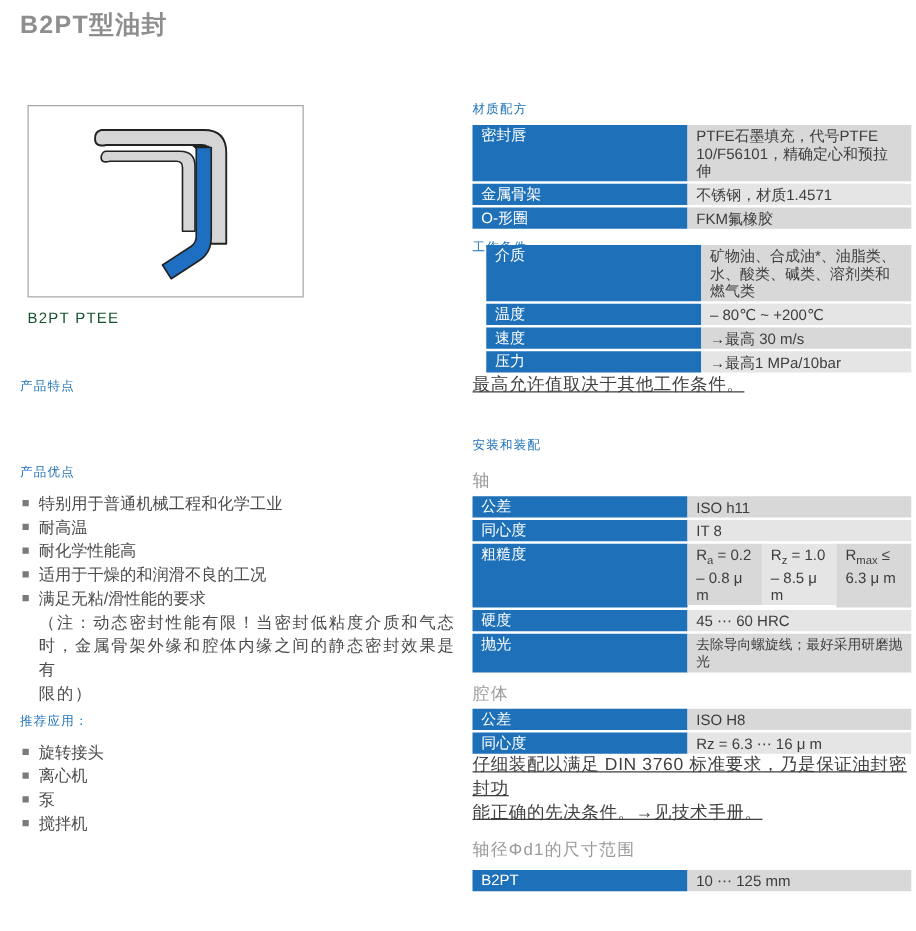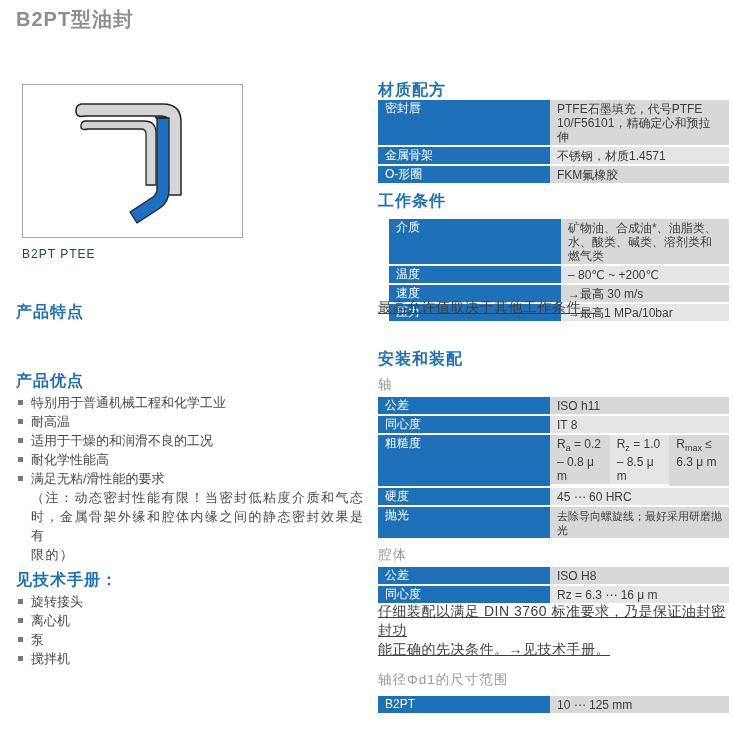--- a/index.html
+++ b/index.html
@@ -5,21 +5,21 @@
   * { margin:0; padding:0; box-sizing:border-box; }
   html,body { background:#fff; }
   body { font-family:"Liberation Sans","DejaVu Sans",sans-serif; }
   .page { position:relative; width:733px; height:745px; background:#fff; overflow:hidden; }
 
   .page-title { position:absolute; left:16px; top:6px; font-size:20px; font-weight:bold; color:#8e8e8e; letter-spacing:1px; }
 
   .fig { position:absolute; left:22px; top:84px; width:221px; height:154px; border:1px solid #a8a8a8; background:#fff; }
   .caption { position:absolute; left:22px; top:247px; font-size:12px; color:#14532d; letter-spacing:1px; }
 
-  .sec-h { position:absolute; font-size:16px; font-weight:bold; color:#1e71b8; letter-spacing:1px; }
+  .sec-h { position:absolute; font-size:10px; font-weight:normal; color:#1e71b8; letter-spacing:1px; }
   .sub-h { position:absolute; font-size:13.5px; color:#9a9a9a; letter-spacing:1px; }
 
   .list { position:absolute; font-size:13px; color:#4b4b4b; }
   .li { display:flex; line-height:19px; }
   .sq { width:5px; height:5px; background:#7a7a7a; margin:7px 8px 0 2px; flex:0 0 auto; }
   .note-block { margin-left:15px; letter-spacing:1.5px; line-height:19px; }
 
   .rcol { position:absolute; left:378px; width:351px; }
   .tbl { width:351px; }
   .row { display:flex; margin-bottom:2px; align-items:stretch; }
@@ -58,38 +58,38 @@
     <div class="li">
         <span class="sq"></span>
         <span>特别用于普通机械工程和化学工业</span>
       </div>
     <div class="li">
         <span class="sq"></span>
         <span>耐高温</span>
       </div>
     <div class="li">
         <span class="sq"></span>
-        <span>适用于干燥的和润滑不良的工况</span>
+        <span>耐化学性能高</span>
       </div>
     <div class="li">
         <span class="sq"></span>
-        <span>耐化学性能高</span>
+        <span>适用于干燥的和润滑不良的工况</span>
       </div>
     <div class="li">
         <span class="sq"></span>
         <span>满足无粘/滑性能的要求</span>
       </div>
     <div class="note-block">
       <div>（注：动态密封性能有限！当密封低粘度介质和气态</div>
       <div>时，金属骨架外缘和腔体内缘之间的静态密封效果是有</div>
       <div>限的）</div>
     </div>
   </div>
 
-  <div class="sec-h" style="left:16px; top:570px;">见技术手册：</div>
+  <div class="sec-h" style="left:16px; top:570px;">推荐应用：</div>
   <div class="list" style="left:16px; top:592px; width:200px;">
     <div class="li">
         <span class="sq"></span>
         <span>旋转接头</span>
       </div>
     <div class="li">
         <span class="sq"></span>
         <span>离心机</span>
       </div>
     <div class="li">
@@ -112,21 +112,21 @@
       <div class="lbl">金属骨架</div>
       <div class="val w">不锈钢，材质1.4571</div>
     </div>
     <div class="row">
       <div class="lbl">O-形圈</div>
       <div class="val g">FKM氟橡胶</div>
     </div>
   </div>
 
   <div class="sec-h" style="left:378px; top:191px;">工作条件</div>
-  <div class="rcol tbl" style="top:219px;padding-left:11px;">
+  <div class="rcol tbl" style="top:196px;padding-left:11px;">
     <div class="row">
       <div class="lbl">介质</div>
       <div class="val g">矿物油、合成油*、油脂类、水、酸类、碱类、溶剂类和燃气类</div>
     </div>
     <div class="row">
       <div class="lbl">温度</div>
       <div class="val w">– 80℃ ~ +200℃</div>
     </div>
     <div class="row">
       <div class="lbl">速度</div>

